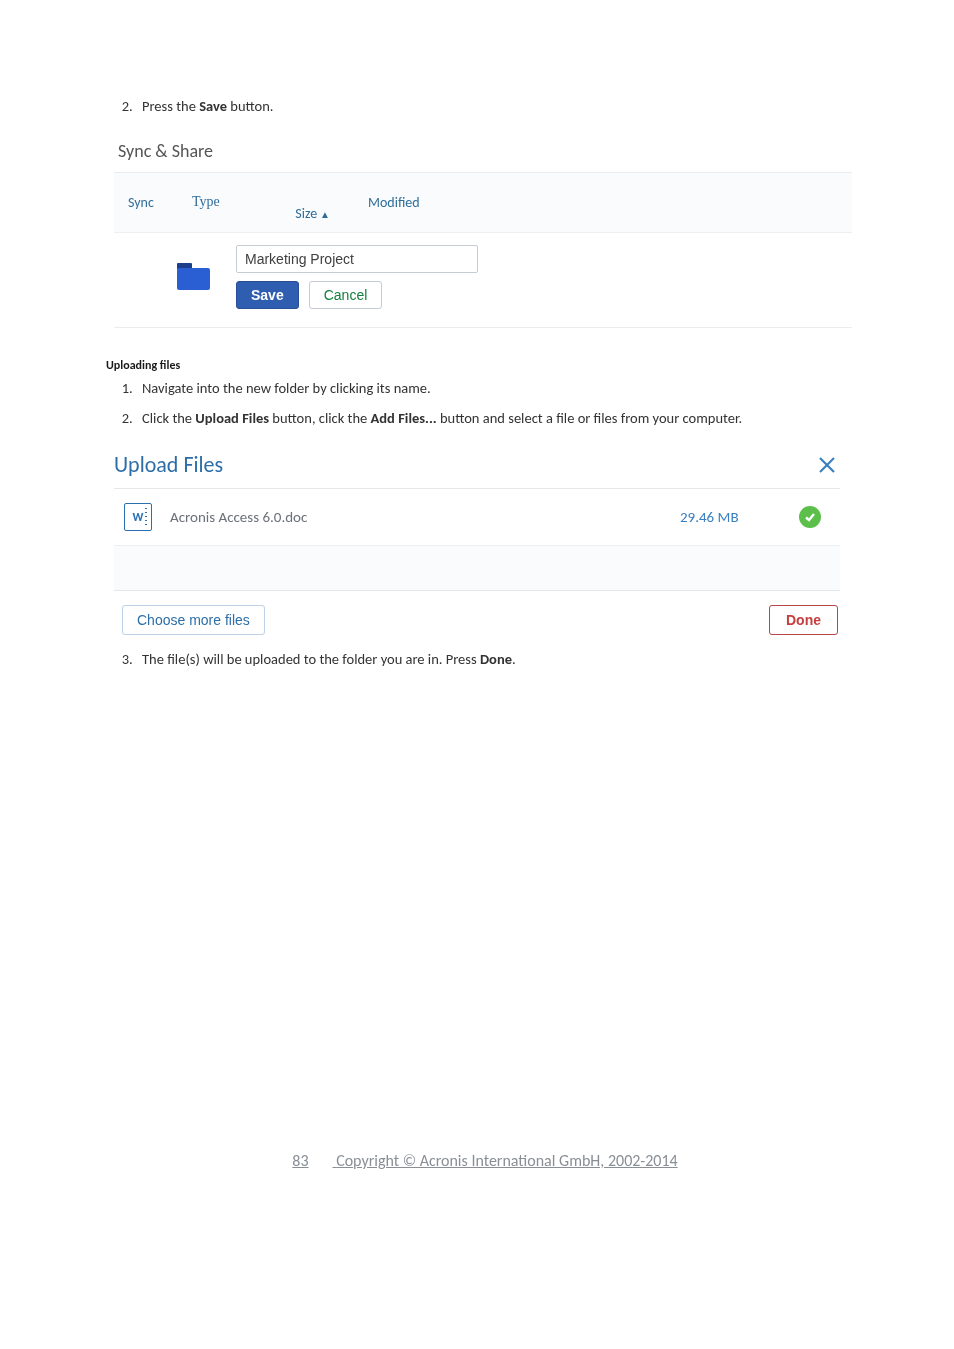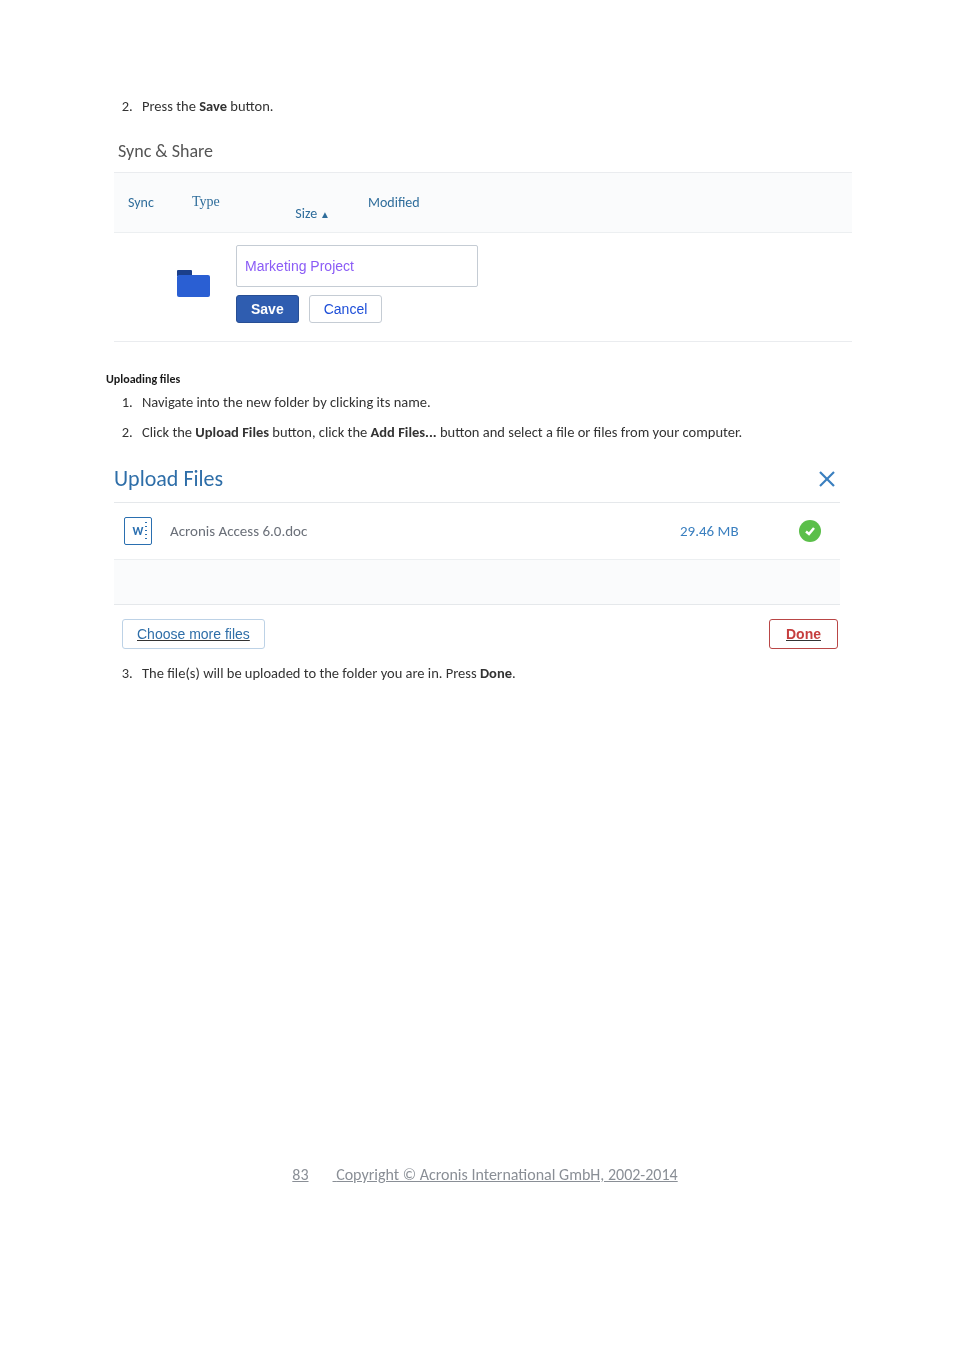--- a/index.html
+++ b/index.html
@@ -76,34 +76,34 @@
   .folder-icon .body {
     position: absolute; top: 7px; left: 3px; width: 33px; height: 22px;
     background: #2a5fd3; border-radius: 2px;
   }
   .name-edit {
     margin-left: 12px;
   }
   .name-input {
     width: 224px;
     font-size: 14px;
-    padding: 12px 8px;
+    padding: 5px 8px;
     border: 1px solid #c5ccd4;
     border-radius: 2px;
-    color: #8b5cf6;
+    color: #404040;
     background: #fff;
   }
   .row-btns { margin-top: 8px; display: flex; gap: 10px; }
   .btn {
     font-size: 14px;
     padding: 5px 14px;
     border-radius: 3px;
     border: 1px solid #c5ccd4;
     background: #fff;
-    color: #1d4ed8;
+    color: #15803d;
     cursor: pointer;
   }
   .btn.primary {
     background: #2f5db0;
     border-color: #274e94;
     color: #fff;
     font-weight: 600;
   }
   
   .upload-panel {
@@ -157,21 +157,20 @@
   .upload-status { width: 40px; text-align: center; }
   .status-ok {
     width: 22px; height: 22px; border-radius: 50%;
     background: #5bbf4a; display: inline-flex; align-items: center; justify-content: center;
   }
   .status-ok svg { stroke: #fff; stroke-width: 2.5; fill: none; }
   .upload-spacer { height: 44px; background: #fafbfc; }
   .upload-foot {
     display: flex; justify-content: space-between;
     padding: 14px 2px 8px 8px;
-    text-decoration: underline;
   }
   .btn.outline-blue {
     border-color: #bdd2e6;
     color: #2e6ea8;
     background: #fff;
   }
   .btn.danger {
     border-color: #b94646;
     color: #c63e3e;
     font-weight: 700;

